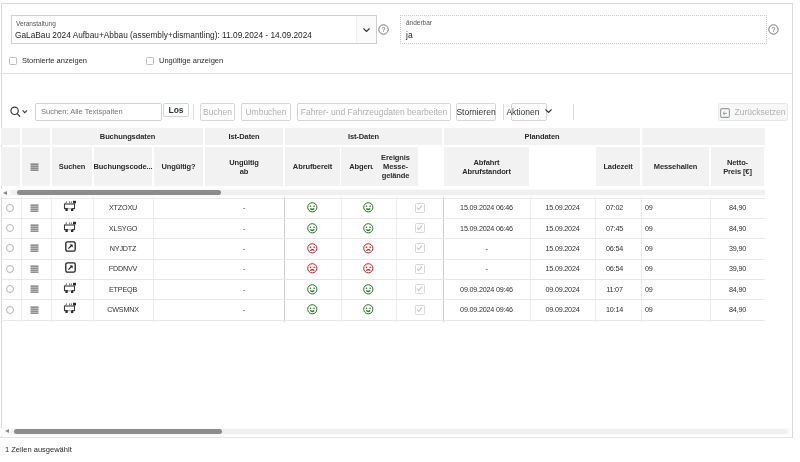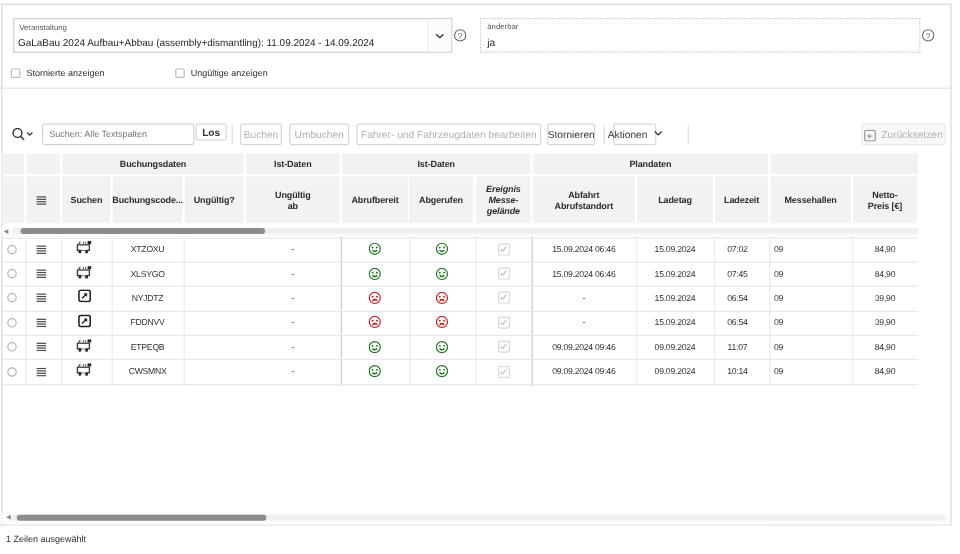--- a/index.html
+++ b/index.html
@@ -82,23 +82,22 @@
           <rect x="0.5" y="6.6" width="8" height="1"></rect>
         </g>
       </svg>
     </div>
 <div class="hc" style="left:51px;top:20px;width:40px;height:39px;">Suchen</div>
 <div class="hc" style="left:93px;top:20px;width:58px;height:39px;">Buchungscode...</div>
 <div class="hc" style="left:153px;top:20px;width:49px;height:39px;">Ungültig?</div>
 <div class="hc" style="left:204px;top:20px;width:78px;height:39px;">Ungültig<br>ab</div>
 <div class="hc" style="left:284px;top:20px;width:55px;height:39px;">Abrufbereit</div>
 <div class="hc" style="left:340px;top:20px;width:53px;height:39px;">Abgerufen</div>
-<div class="hc" style="left:396px;top:20px;width:45px;height:39px;font-style:italic;">Ereignis<br>Messe-<br>gelände</div>
+<div class="hc" style="left:372px;top:20px;width:45px;height:39px;">Ereignis<br>Messe-<br>gelände</div>
 <div class="hc" style="left:443px;top:20px;width:85px;height:39px;">Abfahrt<br>Abrufstandort</div>
-<div class="hc" style="left:530px;top:20px;width:63px;height:39px;">Ladetag</div>
 <div class="hc" style="left:595px;top:20px;width:44px;height:39px;">Ladezeit</div>
 <div class="hc" style="left:641px;top:20px;width:67px;height:39px;">Messehallen</div>
 <div class="hc" style="left:710px;top:20px;width:53px;height:39px;">Netto-<br>Preis [€]</div>
 <div class="hc" style="left:765px;top:20px;width:39px;height:39px;">Brutto-<br>Preis</div>
 <div style="left:0px;top:62px;width:790px;height:8px;background:#fbfbfb"></div>
 <div style="left:2px;top:63.5px;width:0;height:0;border-top:2.8px solid transparent;border-bottom:2.8px solid transparent;border-right:4px solid #8a8a8a"></div>
 <div style="left:9px;top:63px;width:779px;height:5px;background:#f0f0f0;border-radius:3px"></div>
 <div style="left:16px;top:62.5px;width:204px;height:5px;background:#8c8c8c;border-radius:2.5px"></div>
 <div style="left:20px;top:69.6px;width:0;height:125.16px;border-left:1px solid #ececec"></div>
 <div style="left:50px;top:69.6px;width:0;height:125.16px;border-left:1px solid #ececec"></div>

